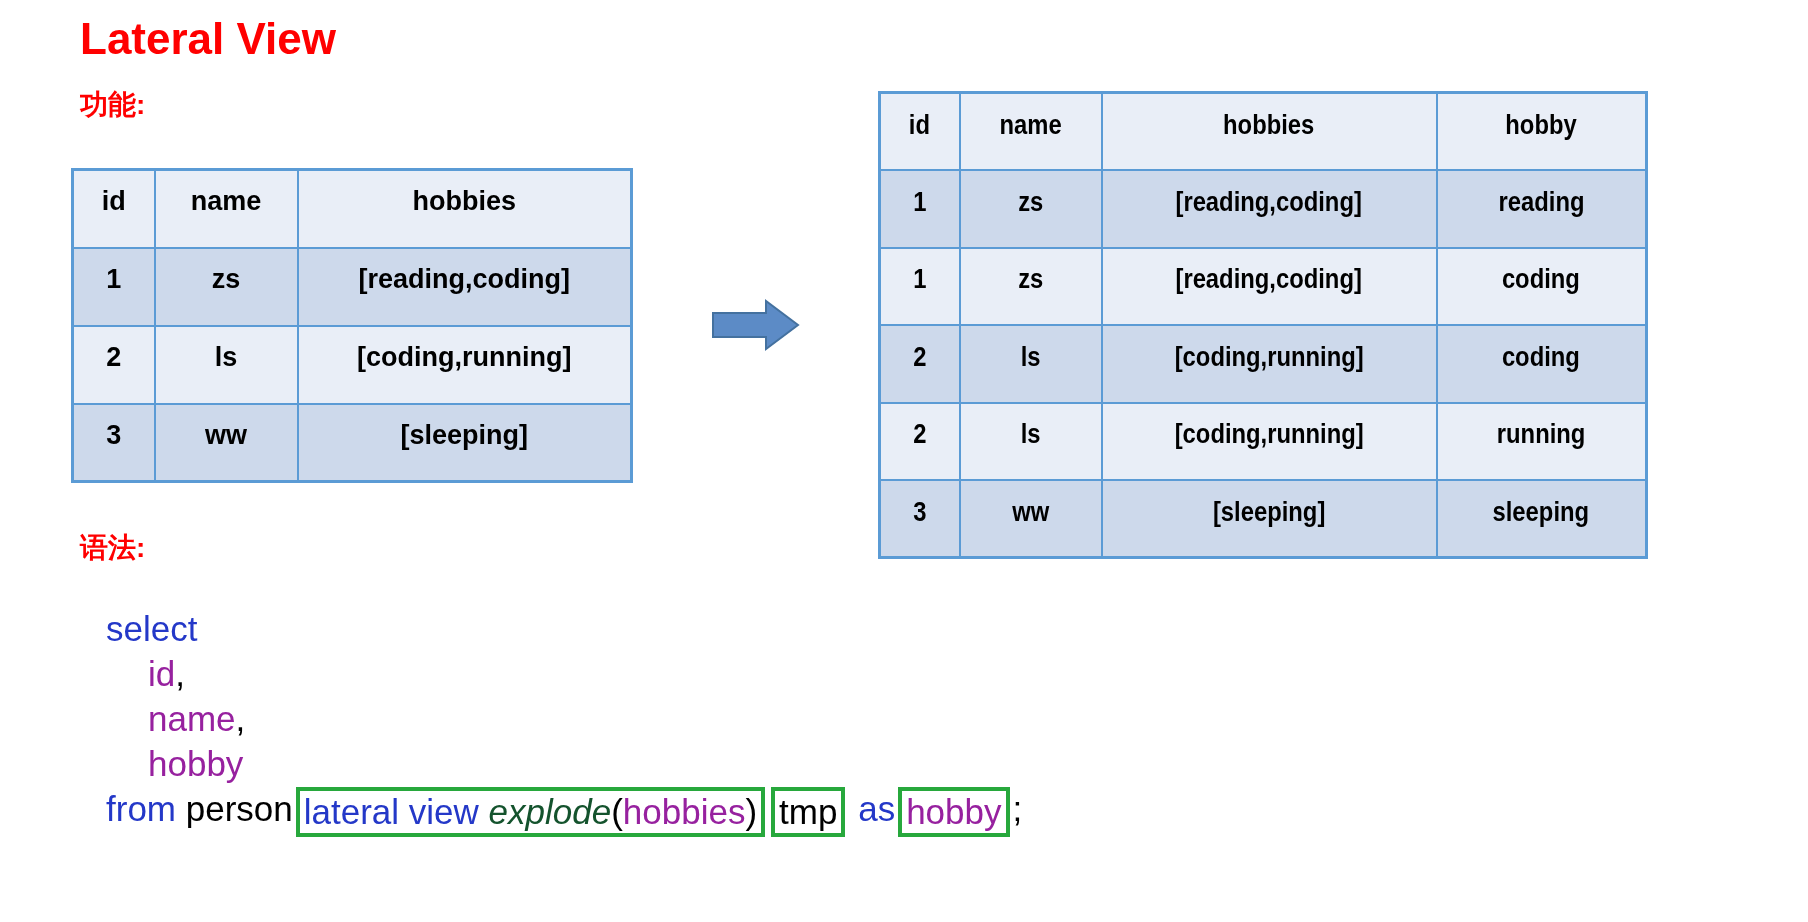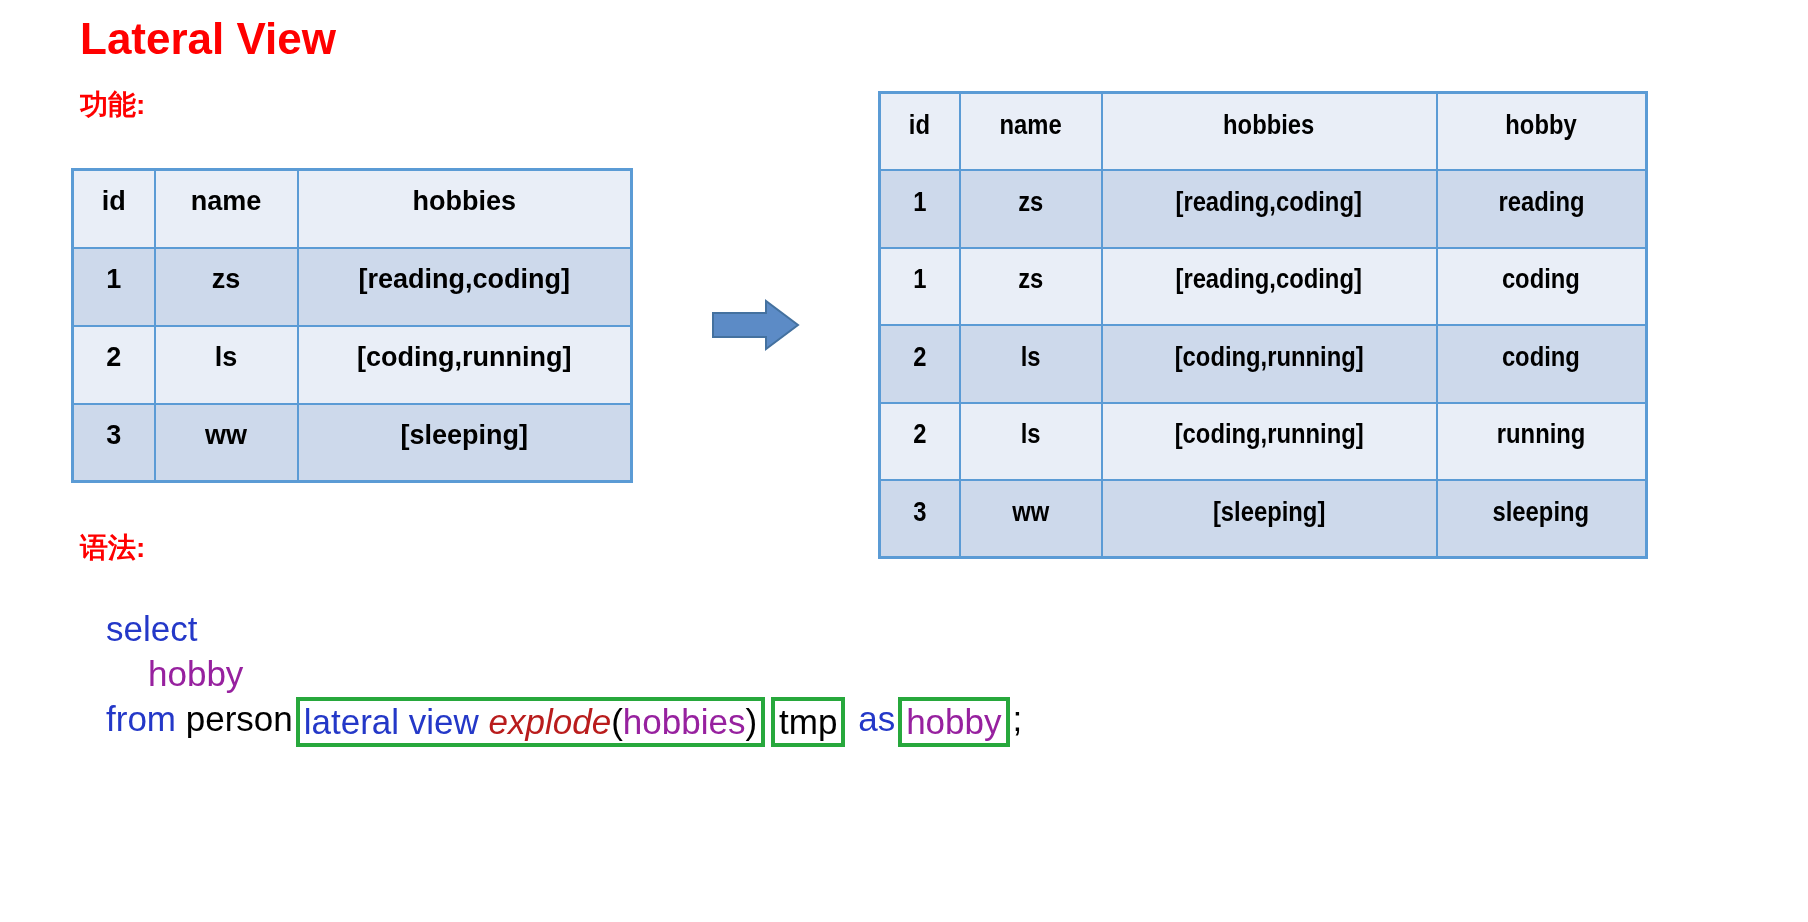--- a/index.html
+++ b/index.html
@@ -51,21 +51,21 @@
 
   .code {
     position: absolute; left: 80px; top: 606px;
     font-size: 35px; color: #000; margin-left: 26px;
   }
   .code-line { min-height: 45px; line-height: 45px; white-space: pre; }
   .code-line.indent { padding-left: 42px; }
   .tk-kw  { color: var(--code-blue); }
   .tk-col { color: var(--code-purple); }
   .tk-p   { color: #000; }
-  .tk-fn  { color: #b91c1c; font-style: italic; }
+  .tk-fn  { color: #14532d; font-style: italic; }
   .green-box {
     display: inline-block;
     border: 4px solid var(--highlight-green);
     padding: 0 4px; margin: 0 3px;
     line-height: 42px; vertical-align: middle;
   }
 </style>
 </head>
 <body>
 
@@ -159,17 +159,19 @@
           <td><span>[sleeping]</span></td>
           <td><span>sleeping</span></td>
         </tr>
       </tbody>
     </table>
 
   <div class="section-label label-syntax">语法:</div>
 
   <div class="code">
       <div class="code-line"><span class="tk-kw">select</span></div>
+      <div class="code-line indent"><span class="tk-col">id</span><span class="tk-p">,</span></div>
+      <div class="code-line indent"><span class="tk-col">name</span><span class="tk-p">,</span></div>
       <div class="code-line indent"><span class="tk-col">hobby</span></div>
       <div class="code-line"><span class="tk-kw">from </span><span class="tk-p">person</span><span class="green-box"><span class="tk-kw">lateral view </span><span class="tk-fn">explode</span><span class="tk-p">(</span><span class="tk-col">hobbies</span><span class="tk-p">)</span></span><span class="green-box"><span class="tk-p">tmp</span></span><span class="tk-p"> </span><span class="tk-kw">as</span><span class="green-box"><span class="tk-col">hobby</span></span><span class="tk-p">;</span></div>
     </div>
 
 </div>
 
 </body></html>

